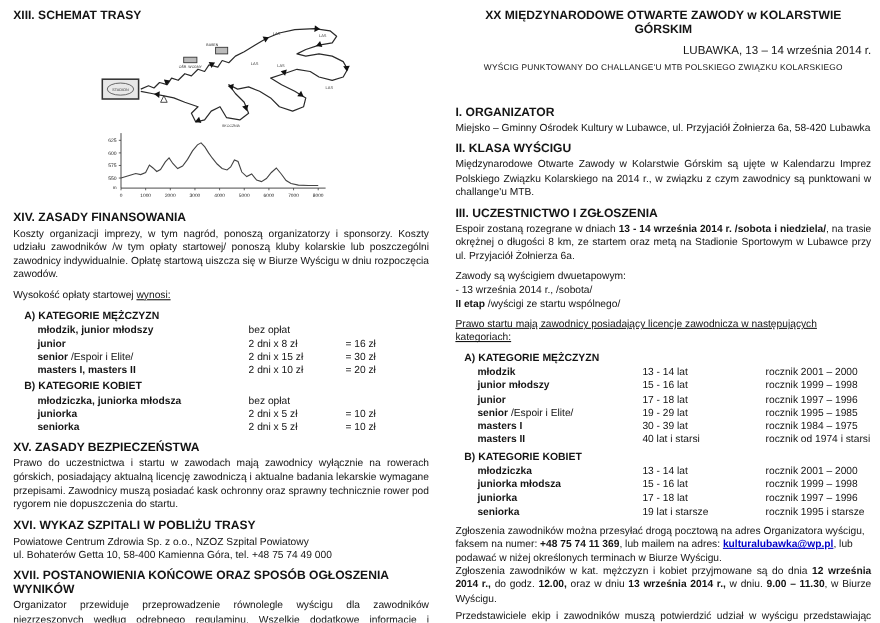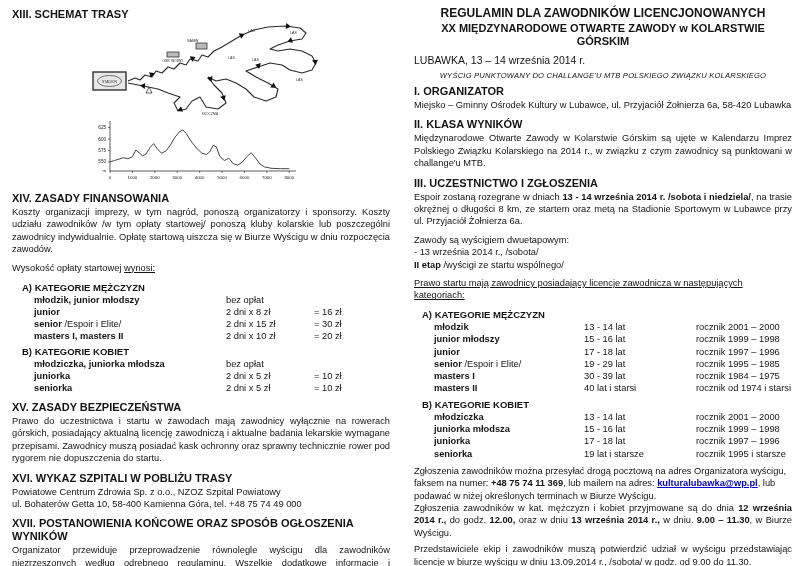--- a/index.html
+++ b/index.html
@@ -21,22 +21,22 @@
   .frow .nm{font-weight:bold;}
   
   .cat-title{font-size:9.5px;font-weight:bold;padding-left:8px;line-height:12.4px;margin-top:4px;}
   .crow{display:grid;grid-template-columns:150px 112px auto;padding-left:20px;font-size:9.3px;line-height:12.2px;}
   .crow .nm{font-weight:bold;}
   
   .srow{display:grid;grid-template-columns:168px auto;font-size:9.3px;line-height:12.4px;}
   
   .t1{font-size:12px;font-weight:bold;text-align:center;line-height:14px;}
   .t2{font-size:11px;font-weight:bold;text-align:center;line-height:13px;margin-top:2px;}
-  .t3{font-size:10.5px;text-align:left;margin-top:6px;}
-  .t4{font-size:7.6px;text-align:center;margin-top:5px;letter-spacing:.2px;font-style:italic;}
+  .t3{font-size:10.5px;text-align:right;margin-top:6px;}
+  .t4{font-size:7.6px;text-align:center;margin-top:5px;letter-spacing:.2px;}
   svg text{font-family:"Liberation Sans",sans-serif;}
   .figure{display:block;margin:2px auto 0 78px;}
 </style>
 </head>
 <body>
 
 <div class="col" id="left-page">
   <div class="h first">XIII. SCHEMAT TRASY</div>
 
   <svg class="figure" width="246" height="94" viewBox="0 0 246 94">
@@ -176,29 +176,28 @@
   <div class="h">XVI. WYKAZ SZPITALI W POBLIŻU TRASY</div>
   <p class="nj">Powiatowe Centrum Zdrowia Sp. z o.o., NZOZ Szpital Powiatowy</p>
   <p class="nj">ul. Bohaterów Getta 10, 58-400 Kamienna Góra, tel. +48 75 74 49 000</p>
 
   <div class="h">XVII. POSTANOWIENIA KOŃCOWE ORAZ SPOSÓB OGŁOSZENIA WYNIKÓW</div>
   <p><span>Organizator przewiduje przeprowadzenie równolegle wyścigu dla zawodników niezrzeszonych według odrębnego regulaminu. Wszelkie dodatkowe informacje i komunikaty, a także wyniki zawodów umieszczane będą na tablicy informacyjnej przy biurze wyścigu. Wyniki zawodów dostępne będą również na stronach internetowych: </span></p>
 
 </div>
 
 <div class="col" id="right-page">
-  <div class="t1">REGULAMIN DLA ZAWODNIKÓW LICENCJONOWANYCH</div>
   <div class="t2">XX MIĘDZYNARODOWE OTWARTE ZAWODY w KOLARSTWIE GÓRSKIM</div>
   <div class="t3">LUBAWKA, 13 – 14 września 2014 r.</div>
   <div class="t4">WYŚCIG PUNKTOWANY DO CHALLANGE'U MTB POLSKIEGO ZWIĄZKU KOLARSKIEGO</div>
 
-  <div class="h" style="margin-top:5px">I. ORGANIZATOR</div>
+  <div class="h" style="margin-top:30px">I. ORGANIZATOR</div>
   <p class="nj">Miejsko – Gminny Ośrodek Kultury w Lubawce, ul. Przyjaciół Żołnierza 6a, 58-420 Lubawka</p>
 
-  <div class="h">II. KLASA WYNIKÓW</div>
+  <div class="h">II. KLASA WYŚCIGU</div>
   <p>Międzynarodowe Otwarte Zawody w Kolarstwie Górskim są ujęte w Kalendarzu Imprez Polskiego Związku Kolarskiego na 2014 r., w związku z czym zawodnicy są punktowani w challange'u MTB.</p>
 
   <div class="h">III. UCZESTNICTWO I ZGŁOSZENIA</div>
   <p><span>Espoir zostaną rozegrane w dniach </span><span class="b">13 - 14 września 2014 r. /sobota i niedziela/</span><span>, na trasie okrężnej o długości 8 km, ze startem oraz metą na Stadionie Sportowym w Lubawce przy ul. Przyjaciół Żołnierza 6a.</span></p>
 
   <div class="gap"></div>
   <p class="nj">Zawody są wyścigiem dwuetapowym:</p>
   <div class="srow">
       <span>- 13 września 2014 r., /sobota/</span>
     </div>

